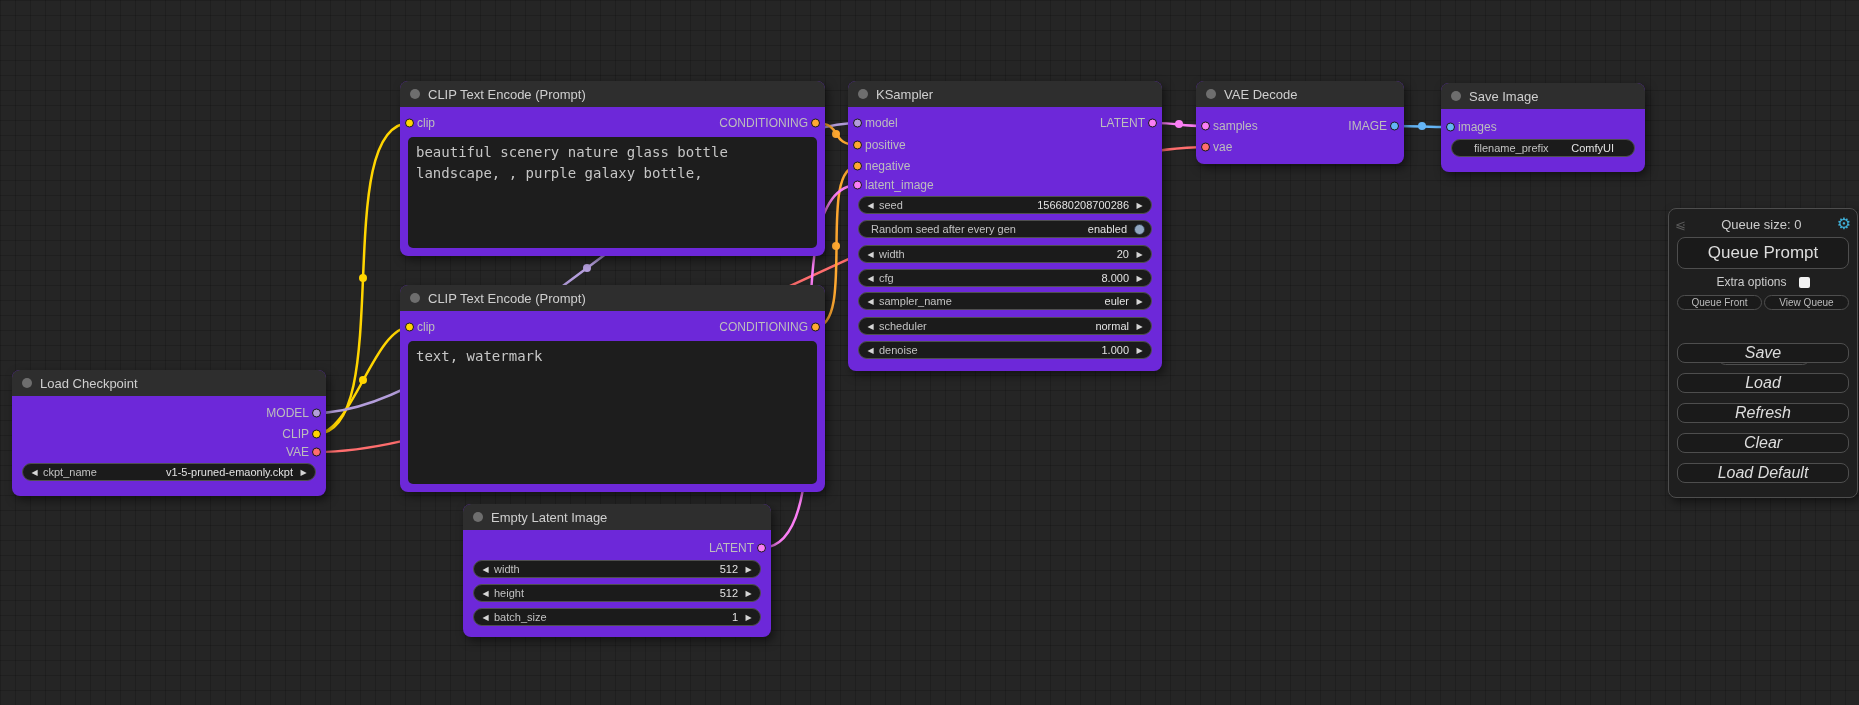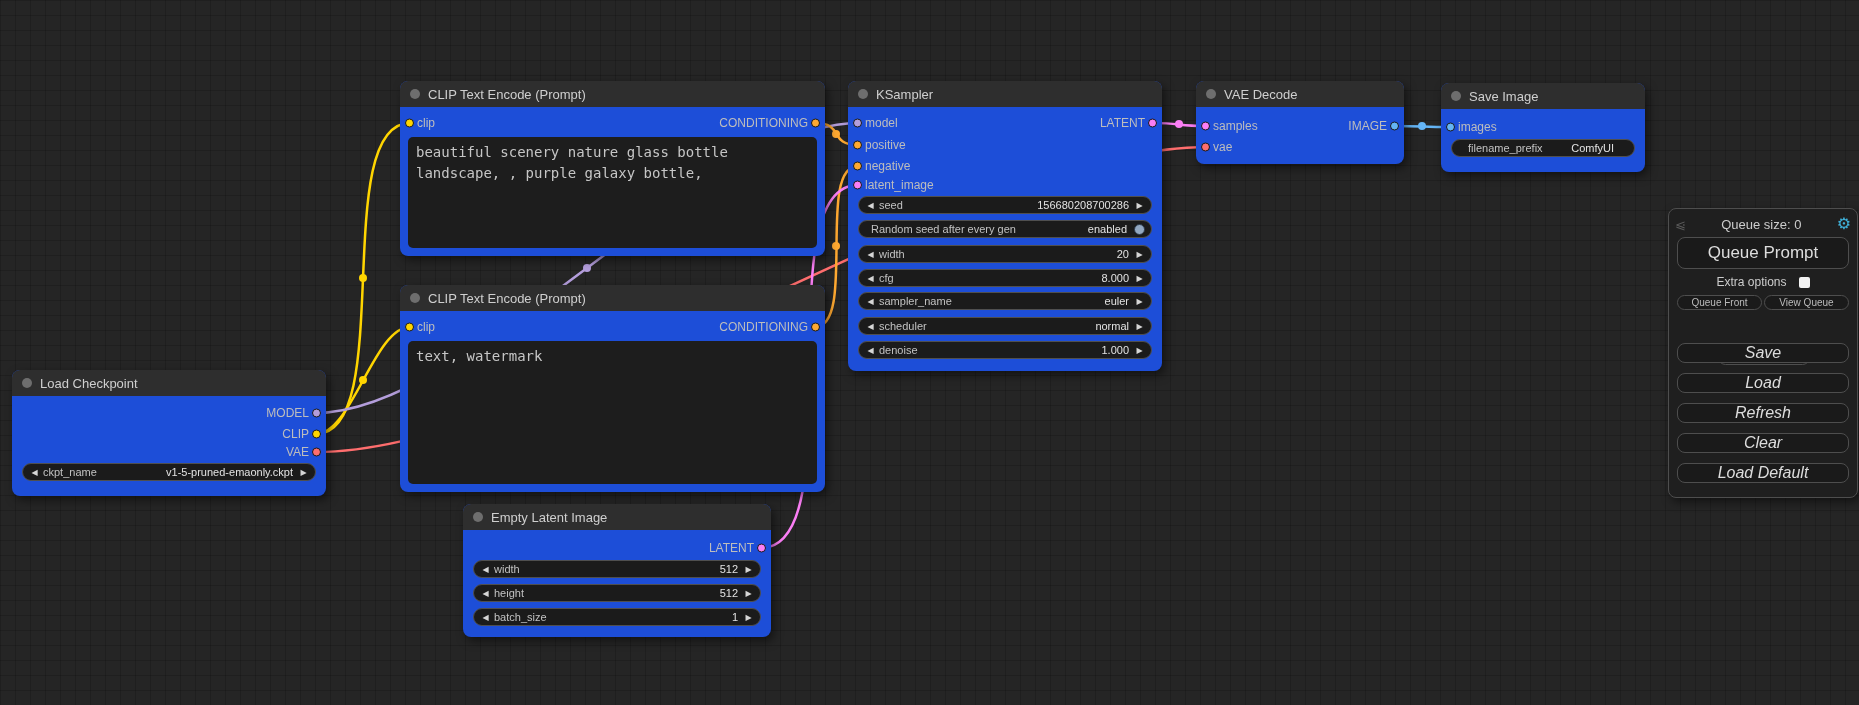--- a/index.html
+++ b/index.html
@@ -7,21 +7,21 @@
     width:1859px;height:705px;position:relative;overflow:hidden;
     background-color:#252525;
     background-image:linear-gradient(rgba(0,0,0,0.16) 1px,transparent 1px),
                      linear-gradient(90deg,rgba(0,0,0,0.16) 1px,transparent 1px);
     background-size:15px 15px;
     font-family:"Liberation Sans",sans-serif;
     -webkit-font-smoothing:antialiased;
   }
   #wires{position:absolute;left:0;top:0;z-index:1;}
   .node{
-    position:absolute;z-index:2;background:#1d4ed8;border-radius:8px;
+    position:absolute;z-index:2;background:#6d28d9;border-radius:8px;
     box-shadow:3px 4px 10px rgba(0,0,0,.5);
   }
   .ntitle{
     position:absolute;left:0;top:0;right:0;height:26px;background:#2e2e2e;
     border-radius:8px 8px 0 0;display:flex;align-items:center;gap:8px;
     padding:0 10px;color:#cfcfcf;font-size:13px;box-sizing:border-box;
   }
   .tdot{width:10px;height:10px;border-radius:50%;background:#6e6e6e;flex:0 0 auto;}
   .srow{position:absolute;left:0;right:0;height:20px;display:flex;align-items:center;
     padding:0 17px;font-size:12px;color:#bdbdbd;box-sizing:border-box;}
@@ -266,21 +266,21 @@
 <div class="node" style="left:1441px;top:83px;width:204px;height:89px;">
   <div class="ntitle">
     <span class="tdot"></span>
     <span>Save Image</span>
   </div>
   <div class="srow" style="top:34px;">
     <span class="sdot in" style="background:#64B5F6;"></span>
     <span>images</span>
   </div>
   <div class="widget" style="top:56px;">
-    <span class="w-label" style="margin-left:10px;">filename_prefix</span>
+    <span class="w-label" style="margin-left:16px;">filename_prefix</span>
     <span class="w-value" style="margin-right:14px;">ComfyUI</span>
   </div>
 </div>
 
 <div class="menu">
   <div class="menu-header">
     <span class="drag-handle">⩿</span>
     <span class="queue-size">Queue size: 0</span>
     <span class="gear">⚙</span>
   </div>

